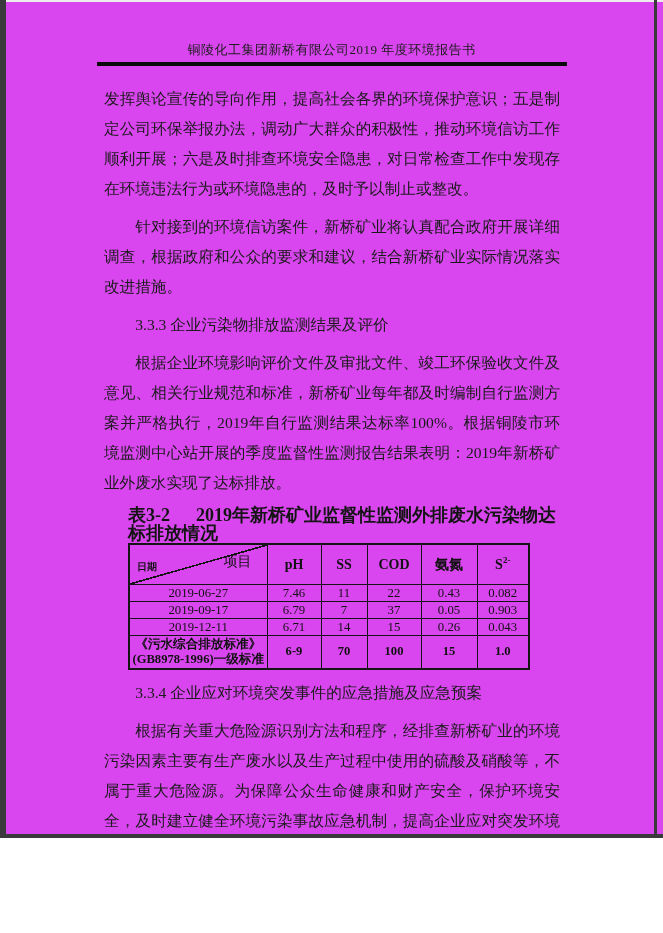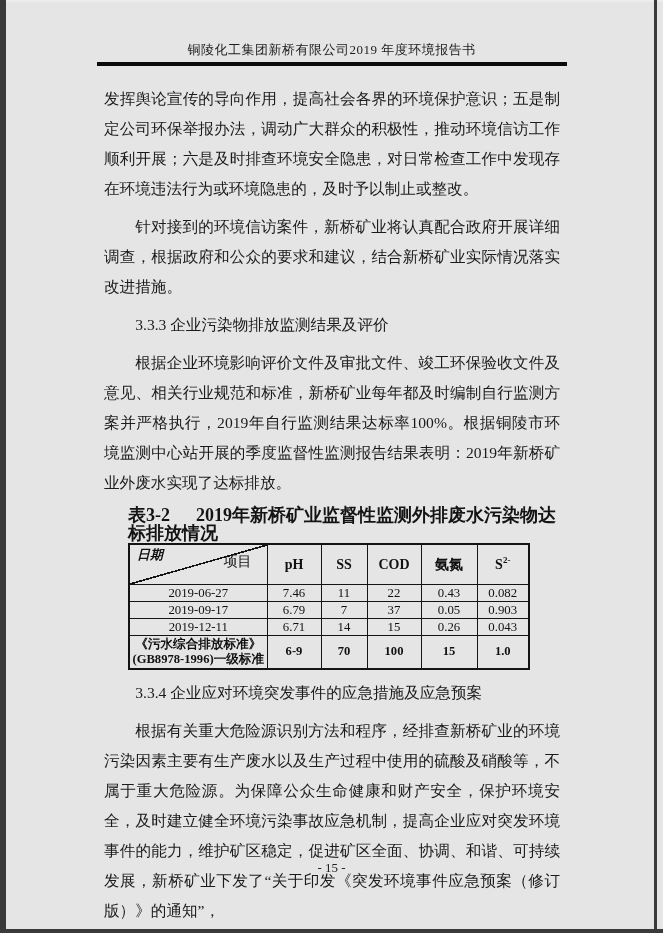--- a/index.html
+++ b/index.html
@@ -2,22 +2,22 @@
 <html><head>
 <meta charset="utf-8">
 <style>
   html,body { margin:0; padding:0; }
   body {
     width:663px; height:933px;
     background:#ffffff;
     font-family:"Liberation Serif","DejaVu Serif",serif;
   }
   .page {
-    position:relative; width:663px; height:933px;
-    background:#e5e5e5; overflow:hidden;
+    position:relative; width:663px; height:838px;
+    background:#d946ef; overflow:hidden;
   }
   
   .edge-left  { position:absolute; left:0; top:0; width:6px; height:100%; background:#3a3a3c; }
   .edge-right { position:absolute; left:654px; top:0; width:3px; height:100%; background:#3a3a3c; }
   .edge-bottom{ position:absolute; left:0; bottom:0; width:100%; height:4px; background:#3a3a3c; }
   .edge-top   { position:absolute; left:0; top:0; width:100%; height:2px; background:#ececec; }
 
   .doc-header {
     position:absolute; top:41px; left:0; width:100%;
     text-align:center; font-size:13px; color:#1d1d1d; letter-spacing:0.5px;
@@ -55,21 +55,21 @@
   tr.data-row td { font-size:12.8px; line-height:14px; }
   tr.std-row { height:34px; }
   tr.std-row td { font-size:12.6px; font-weight:bold; line-height:15px; }
   td.corner {
     position:relative;
     background-image:linear-gradient(to bottom right,
       transparent calc(50% - 0.8px), #141414 calc(50% - 0.8px),
       #141414 calc(50% + 0.8px), transparent calc(50% + 0.8px));
   }
   td.corner .corner-top  { position:absolute; top:2px;  right:15px; font-weight:normal; font-size:14px; }
-  td.corner .corner-bot  { position:absolute; bottom:14px; left:7px; font-weight:bold; font-size:13px;font-style:italic; }
+  td.corner .corner-bot  { position:absolute; bottom:2px; left:7px; font-weight:bold; font-size:10px; }
   th sup { font-size:9px; vertical-align:super; line-height:0; }
 
   .page-footer {
     position:absolute; top:860px; left:0; width:100%;
     text-align:center; font-size:13px; color:#222;
   }
 </style>
 </head>
 <body>
 

